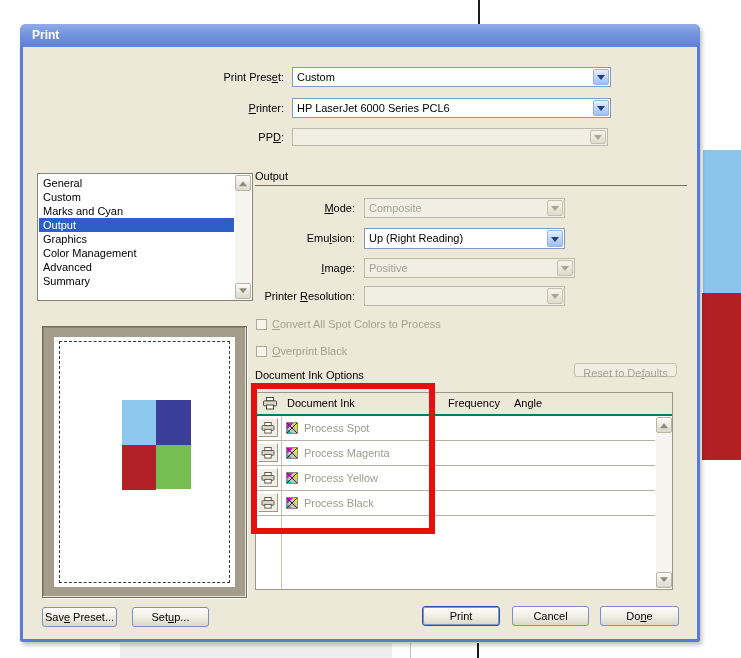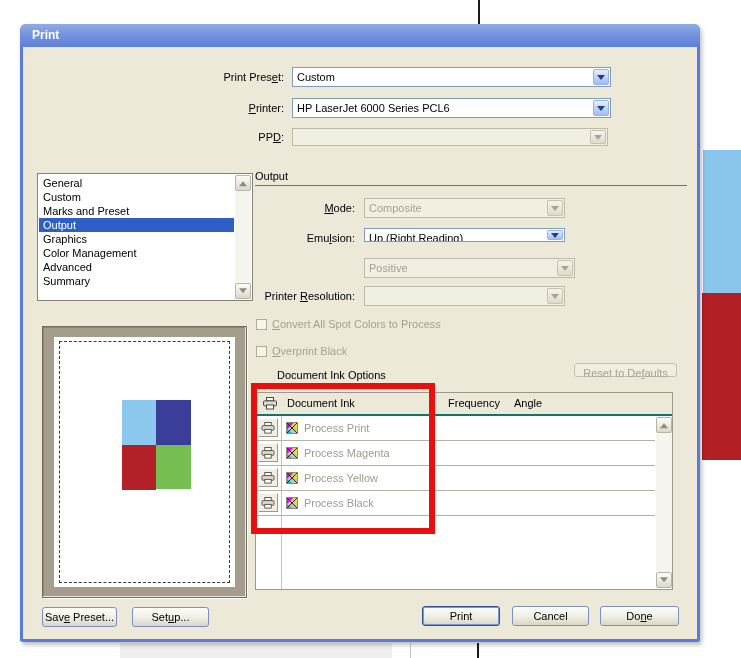--- a/index.html
+++ b/index.html
@@ -142,21 +142,21 @@
         <div class="val"></div>
         <div class="arrow-btn">
             <div class="chev"></div>
           </div>
       </div>
 
       <div class="abs listbox">
         <div class="list-items">
           <div class="list-item">General</div>
           <div class="list-item">Custom</div>
-          <div class="list-item">Marks and Preset</div>
+          <div class="list-item">Marks and Cyan</div>
           <div class="list-item selected">Output</div>
           <div class="list-item">Graphics</div>
           <div class="list-item">Color Management</div>
           <div class="list-item">Advanced</div>
           <div class="list-item">Summary</div>
         </div>
         <div class="vscroll">
           <div class="sb-btn up">
               <div class="tri-up"></div>
             </div>
@@ -170,48 +170,49 @@
 
       <div class="flabel" style="left:195px;top:151px;width:140px;"><u>M</u>ode:</div>
       <div class="combo disabled" style="left:344px;top:151px;width:201px;height:20px;">
         <div class="val">Composite</div>
         <div class="arrow-btn">
             <div class="chev"></div>
           </div>
       </div>
 
       <div class="flabel" style="left:195px;top:181px;width:140px;">Emu<u>l</u>sion:</div>
-      <div class="combo" style="left:344px;top:181px;width:201px;height:14px;">
+      <div class="combo" style="left:344px;top:181px;width:201px;height:21px;">
         <div class="val">Up (Right Reading)</div>
         <div class="arrow-btn">
             <div class="chev"></div>
           </div>
       </div>
 
+      <div class="flabel" style="left:195px;top:211px;width:140px;"><u>I</u>mage:</div>
       <div class="combo disabled" style="left:344px;top:211px;width:211px;height:20px;">
         <div class="val">Positive</div>
         <div class="arrow-btn">
             <div class="chev"></div>
           </div>
       </div>
 
       <div class="flabel" style="left:175px;top:239px;width:160px;">Printer <u>R</u>esolution:</div>
       <div class="combo disabled" style="left:344px;top:239px;width:201px;height:20px;">
         <div class="val"></div>
         <div class="arrow-btn">
             <div class="chev"></div>
           </div>
       </div>
 
       <div class="checkbox" style="left:236px;top:272px;"></div>
       <div class="chk-label gray" style="left:252px;top:271px;"><u>C</u>onvert All Spot Colors to Process</div>
       <div class="checkbox" style="left:236px;top:299px;"></div>
       <div class="chk-label gray" style="left:252px;top:298px;"><u>O</u>verprint Black</div>
 
-      <div class="abs" style="left:235px;top:322px;margin-left:22px;">Document Ink Options</div>
+      <div class="abs" style="left:235px;top:322px;">Document Ink Options</div>
       <div class="btn disabled" style="left:554px;top:316px;width:103px;height:14px;">Reset to De<u>f</u>aults</div>
 
       <div class="ink-table">
         <div class="ink-header">
           <svg class="abs" style="left:7px;top:4px;" width="14" height="13" viewBox="0 0 14 13">
             <rect x="3.5" y="0.5" width="7" height="3.4" fill="#fff" stroke="#4a4a42"></rect>
             <rect x="0.5" y="3.9" width="13" height="5" rx="1" fill="#DDDACB" stroke="#4a4a42"></rect>
             <rect x="3.5" y="8" width="7" height="4" fill="#fff" stroke="#4a4a42"></rect>
           </svg>
           <div class="ink-col" style="left:31px;">Document Ink</div>
@@ -231,21 +232,21 @@
                   </svg>
               </div>
               <svg class="ink-swatch" width="12" height="12" viewBox="0 0 12 12">
                 <rect x="0.5" y="0.5" width="11" height="11" fill="#C8C4B8" stroke="#8E8B7E"></rect>
                 <polygon points="1,1 7,1 1,7" fill="#E builders"></polygon>
                 <polygon points="1,1 7,1 1,7" fill="#E400E4"></polygon>
                 <polygon points="7,1 11,1 11,9" fill="#E8E800"></polygon>
                 <polygon points="1,7 1,11 6,11" fill="#00BCC8"></polygon>
                 <path d="M1,1 L11,11 M11,1 L1,11" stroke="#2c2c2c" stroke-width="1" fill="none"></path>
               </svg>
-              <div class="ink-name">Process Print</div>
+              <div class="ink-name">Process Spot</div>
             </div>
             <div class="ink-row">
               <div class="prn-btn">
                 <svg width="14" height="12" viewBox="0 0 14 13">
                     <rect x="3.5" y="0.5" width="7" height="3.4" fill="#fff" stroke="#55534a"></rect>
                     <rect x="0.5" y="3.9" width="13" height="5" rx="1" fill="#DDDACB" stroke="#55534a"></rect>
                     <rect x="3.5" y="8" width="7" height="4" fill="#fff" stroke="#55534a"></rect>
                   </svg>
               </div>
               <svg class="ink-swatch" width="12" height="12" viewBox="0 0 12 12">

